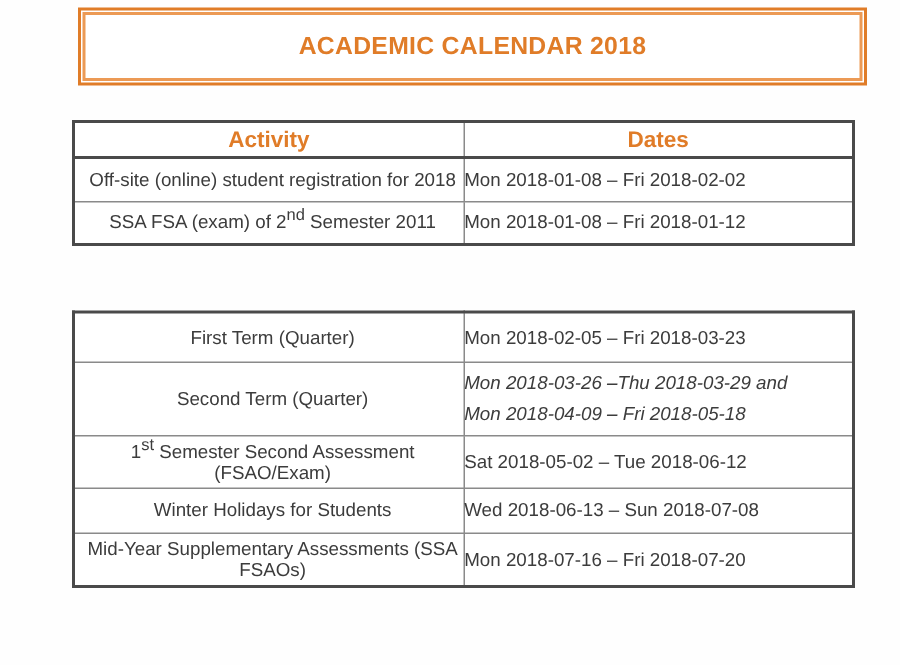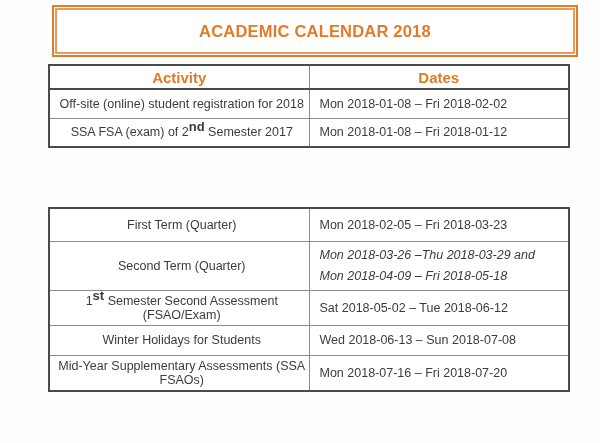--- a/index.html
+++ b/index.html
@@ -39,41 +39,41 @@
 
   
   table.cal {
     position: absolute; left: 48px;
     width: 520px;
     border-collapse: collapse;
     table-layout: fixed;
     background: #fff;
     border: 2px solid var(--border-dark);
   }
-  .t1 { top: 64px; }
+  .t1 { top: 80px; }
   .t2 { top: 207px; }
   col.c1, col.c2 { width: 260px; }
 
   .cal th, .cal td {
     border: 1px solid var(--border-light);
     vertical-align: middle;
     color: var(--text);
     font-size: 12.5px;
   }
   .cal thead th {
     border-bottom: 2px solid var(--border-dark);
     color: var(--accent);
     font-weight: bold;
     font-size: 15px;
     text-align: center;
   }
   td.act { padding: 3px 3px 3px 8px; text-align: center; }
-  td.dat { padding: 3px 3px 3px 10px; text-align: left; }
+  td.dat { padding: 3px 3px 3px 0; text-align: left; }
   td.dat .dline { line-height: 21px; font-style: italic; }
-  sup { font-size: 13px; vertical-align: super; line-height: 0; font-weight: bold; }
+  sup { font-size: 11px; vertical-align: super; line-height: 0; }
 </style>
 </head>
 <body>
 
 <div class="page">
 
   <div class="title-box">
     <div class="title-inner">
       <h1>ACADEMIC CALENDAR 2018</h1>
     </div>
@@ -89,21 +89,21 @@
         <th>Activity</th>
         <th>Dates</th>
       </tr>
     </thead>
     <tbody>
       <tr style="height:29px">
         <td class="act"><span>Off-site (online) student registration for 2018</span></td>
         <td class="dat"><span>Mon 2018-01-08 – Fri 2018-02-02</span></td>
       </tr>
       <tr style="height:29px">
-        <td class="act"><span><span>SSA FSA (exam) of 2</span><sup>nd</sup><span> Semester 2017</span></span></td>
+        <td class="act"><span><span>SSA FSA (exam) of 2</span><sup>nd</sup><span> Semester 2011</span></span></td>
         <td class="dat"><span>Mon 2018-01-08 – Fri 2018-01-12</span></td>
       </tr>
     </tbody>
   </table>
 
   <table class="cal t2">
     <colgroup>
         <col class="c1">
         <col class="c2">
       </colgroup>

